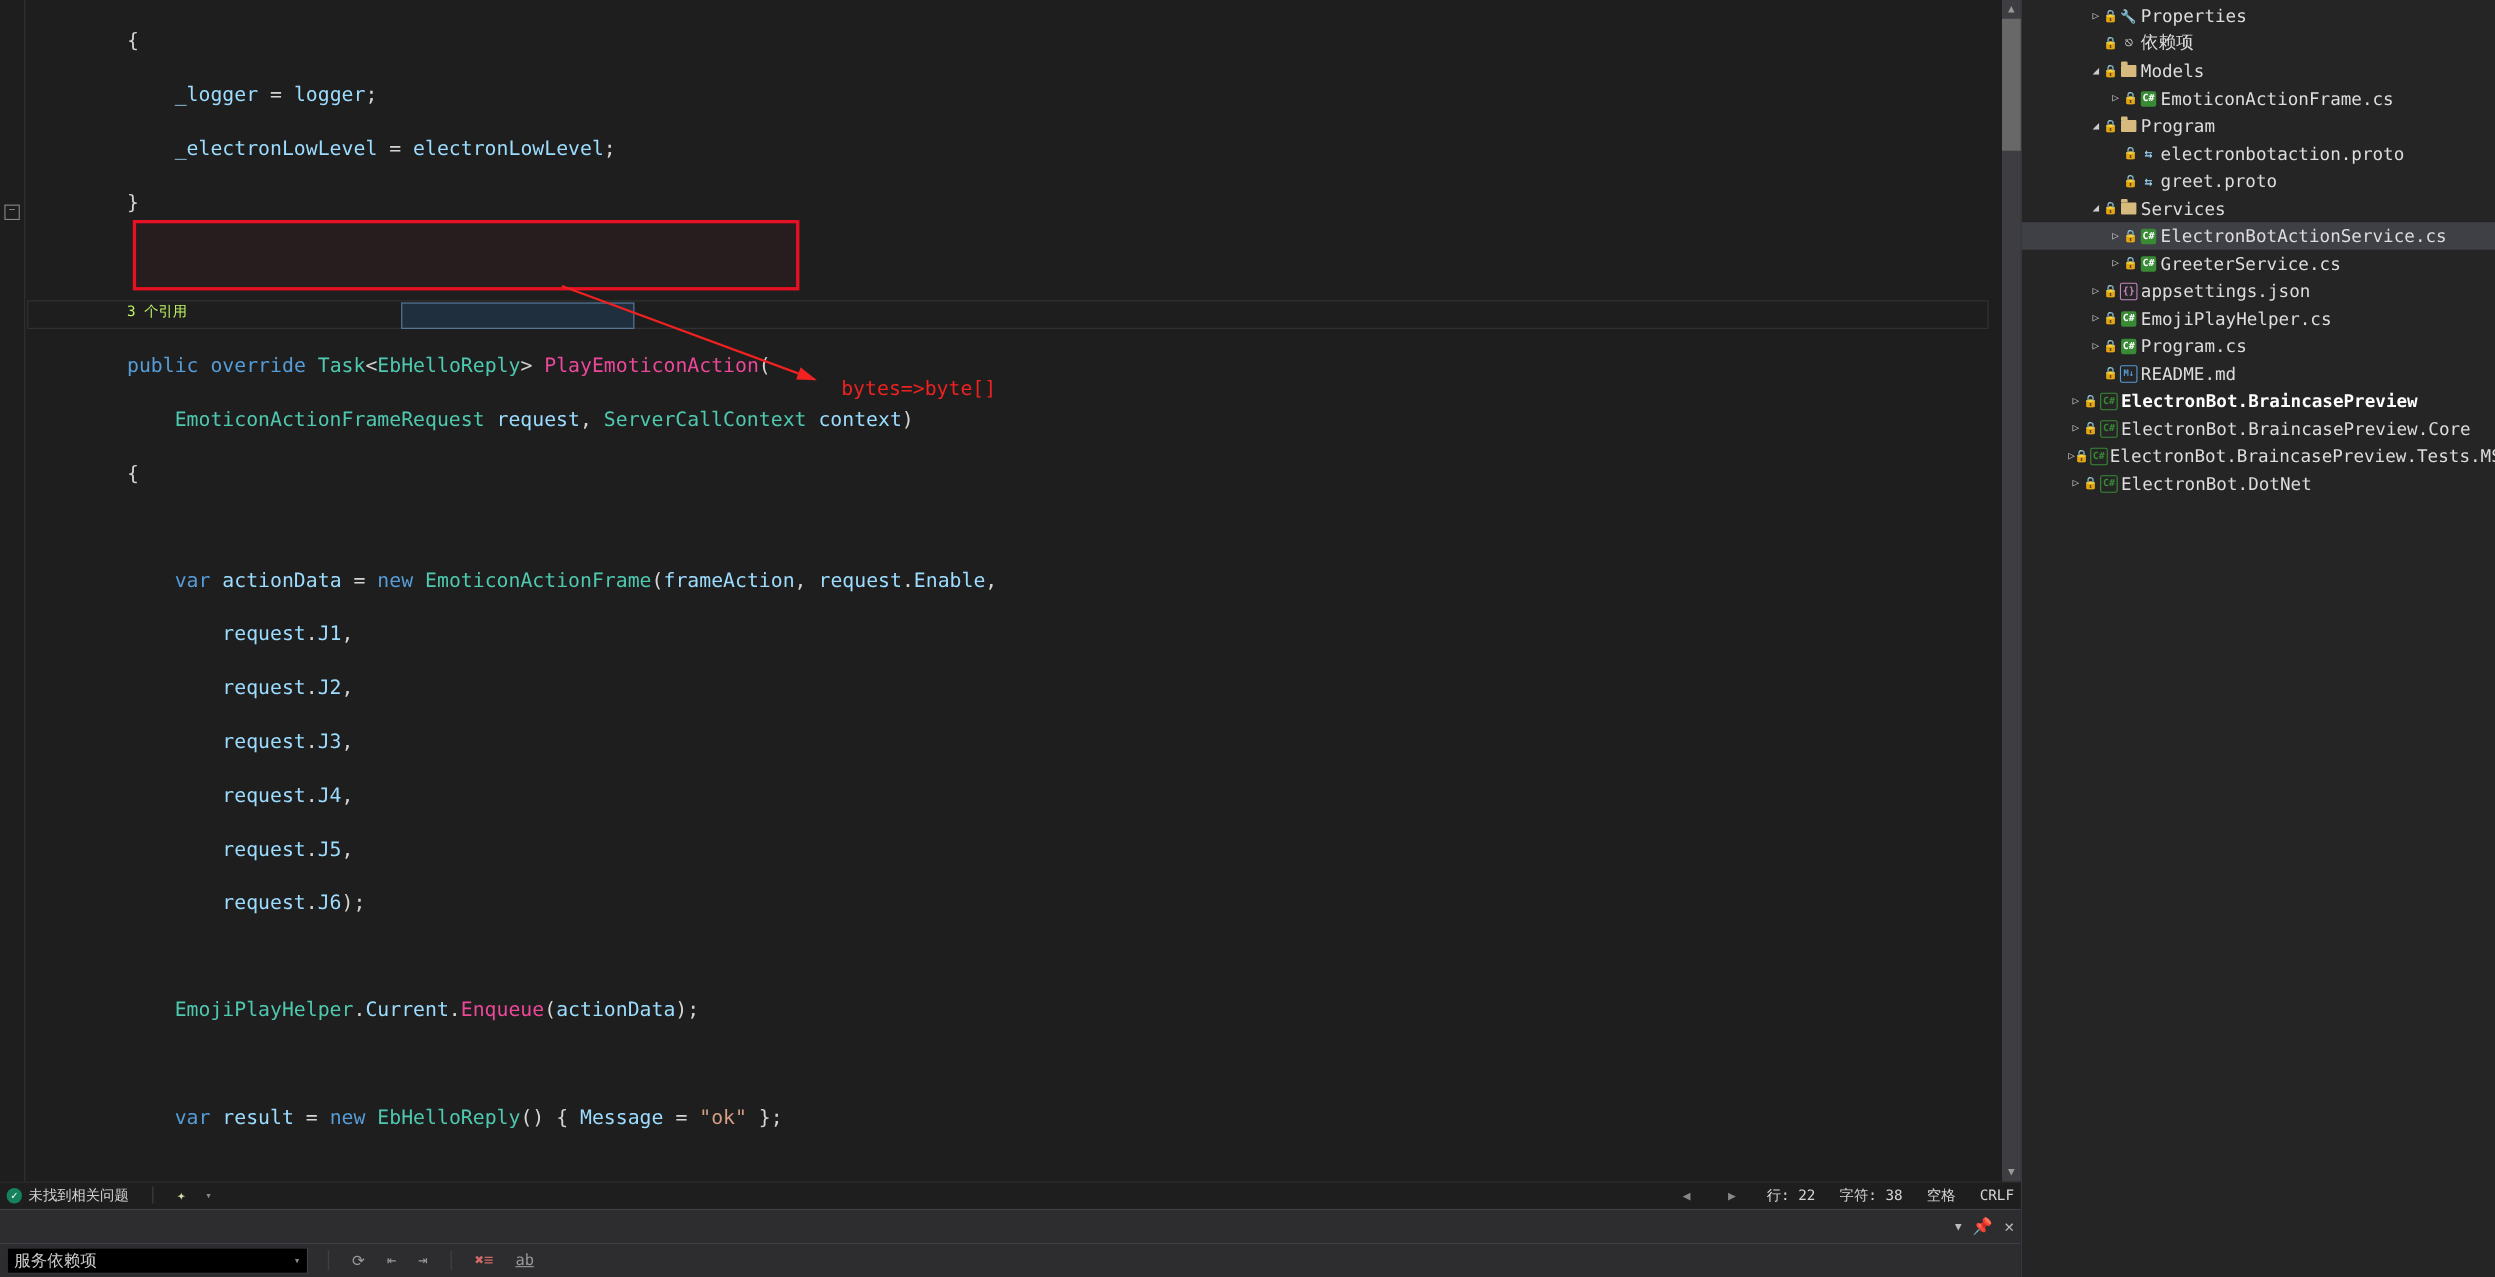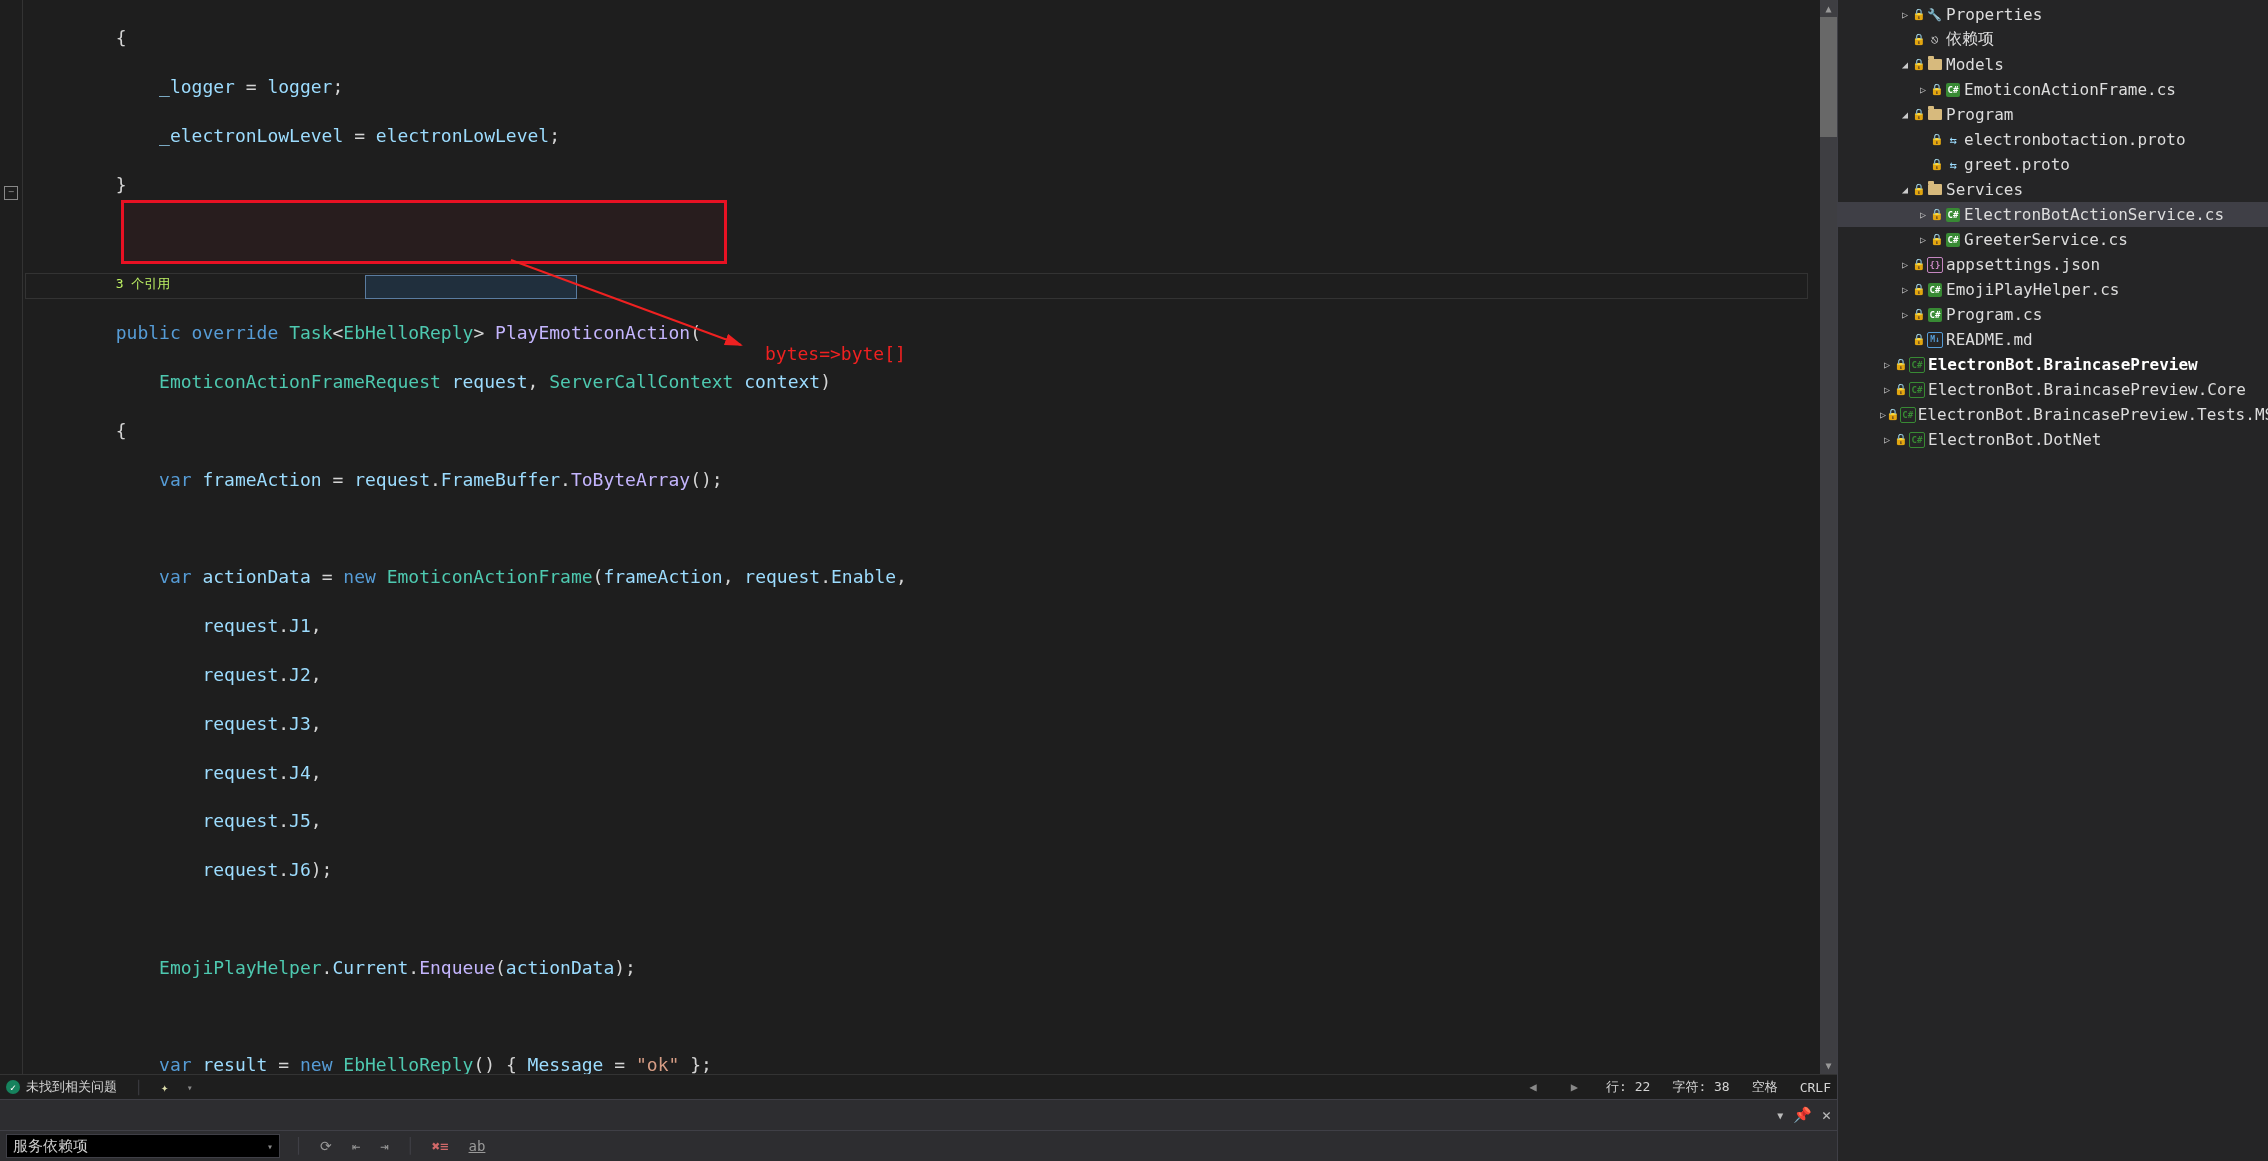--- a/index.html
+++ b/index.html
@@ -7,21 +7,21 @@
 .mid{display:flex;flex:1;min-height:0}
 .editor-wrap{flex:1;display:flex;flex-direction:column;min-width:0;border-right:1px solid #3f3f46}
 .code-area{flex:1;display:flex;min-height:0;background:#1e1e1e;position:relative}
 .gutter{width:22px;background:#1e1e1e;border-right:1px solid #333;position:relative}
 .fold{position:absolute;left:4px;width:12px;height:12px;border:1px solid #888;background:#1e1e1e;color:#888;font-size:10px;line-height:10px;text-align:center;cursor:pointer}
 .code{flex:1;overflow:auto;padding:2px 0 0 0;font-size:18px;line-height:24.4px;white-space:pre;position:relative}
 .code .ln{display:block;padding-left:6px}
 .kw{color:#569cd6}
 .typ{color:#4ec9b0}
 .param{color:#9cdcfe}
-.met{color:#c4b5fd}
+.met{color:#ec4899}
 .str{color:#d69d85}
 .com{color:#bef264;font-size:13px}
 .pun{color:#d4d4d4}
 .hlbox{position:absolute;border:3px solid #e81123;background:rgba(232,17,35,0.05);pointer-events:none}
 .selbox{position:absolute;border:1px solid #5a7ca0;background:rgba(38,79,120,.35);pointer-events:none}
 .curline{position:absolute;left:0;right:12px;height:24px;border:1px solid #333;background:transparent;pointer-events:none}
 .anno{position:absolute;color:#ef2121;font-size:18px}
 .vscroll{width:17px;background:#3e3e42;display:flex;flex-direction:column}
 .vscroll .track{flex:1;background:#3e3e42;position:relative}
 .vscroll .thumb{position:absolute;left:0;right:0;top:0;height:120px;background:#686868}
@@ -72,21 +72,20 @@
         <div class="code" id="codePane">
 <span class="ln">        {</span>
 <span class="ln">            <span class="param">_logger</span> <span class="pun">=</span> <span class="param">logger</span><span class="pun">;</span></span>
 <span class="ln">            <span class="param">_electronLowLevel</span> <span class="pun">=</span> <span class="param">electronLowLevel</span><span class="pun">;</span></span>
 <span class="ln">        }</span>
 <span class="ln"> </span>
 <span class="ln">        <span class="com">3 个引用</span></span>
 <span class="ln">        <span class="kw">public</span> <span class="kw">override</span> <span class="typ">Task</span>&lt;<span class="typ">EbHelloReply</span>&gt; <span class="met">PlayEmoticonAction</span>(</span>
 <span class="ln">            <span class="typ">EmoticonActionFrameRequest</span> <span class="param">request</span>, <span class="typ">ServerCallContext</span> <span class="param">context</span>)</span>
 <span class="ln">        {</span>
-<span class="ln">            <span class="kw">var</span> <span class="param">frameAction</span> <span class="pun">=</span> <span class="param">request</span>.<span class="param">FrameBuffer</span>.<span class="met">ToByteArray</span>();</span>
 <span class="ln"> </span>
 <span class="ln">            <span class="kw">var</span> <span class="param">actionData</span> <span class="pun">=</span> <span class="kw">new</span> <span class="typ" id="selTok">EmoticonActionFrame</span>(<span class="param">frameAction</span>, <span class="param">request</span>.<span class="param">Enable</span>,</span>
 <span class="ln">                <span class="param">request</span>.<span class="param">J1</span>,</span>
 <span class="ln">                <span class="param">request</span>.<span class="param">J2</span>,</span>
 <span class="ln">                <span class="param">request</span>.<span class="param">J3</span>,</span>
 <span class="ln">                <span class="param">request</span>.<span class="param">J4</span>,</span>
 <span class="ln">                <span class="param">request</span>.<span class="param">J5</span>,</span>
 <span class="ln">                <span class="param">request</span>.<span class="param">J6</span>);</span>
 <span class="ln"> </span>
 <span class="ln">            <span class="typ">EmojiPlayHelper</span>.<span class="param">Current</span>.<span class="met">Enqueue</span>(<span class="param">actionData</span>);</span>

